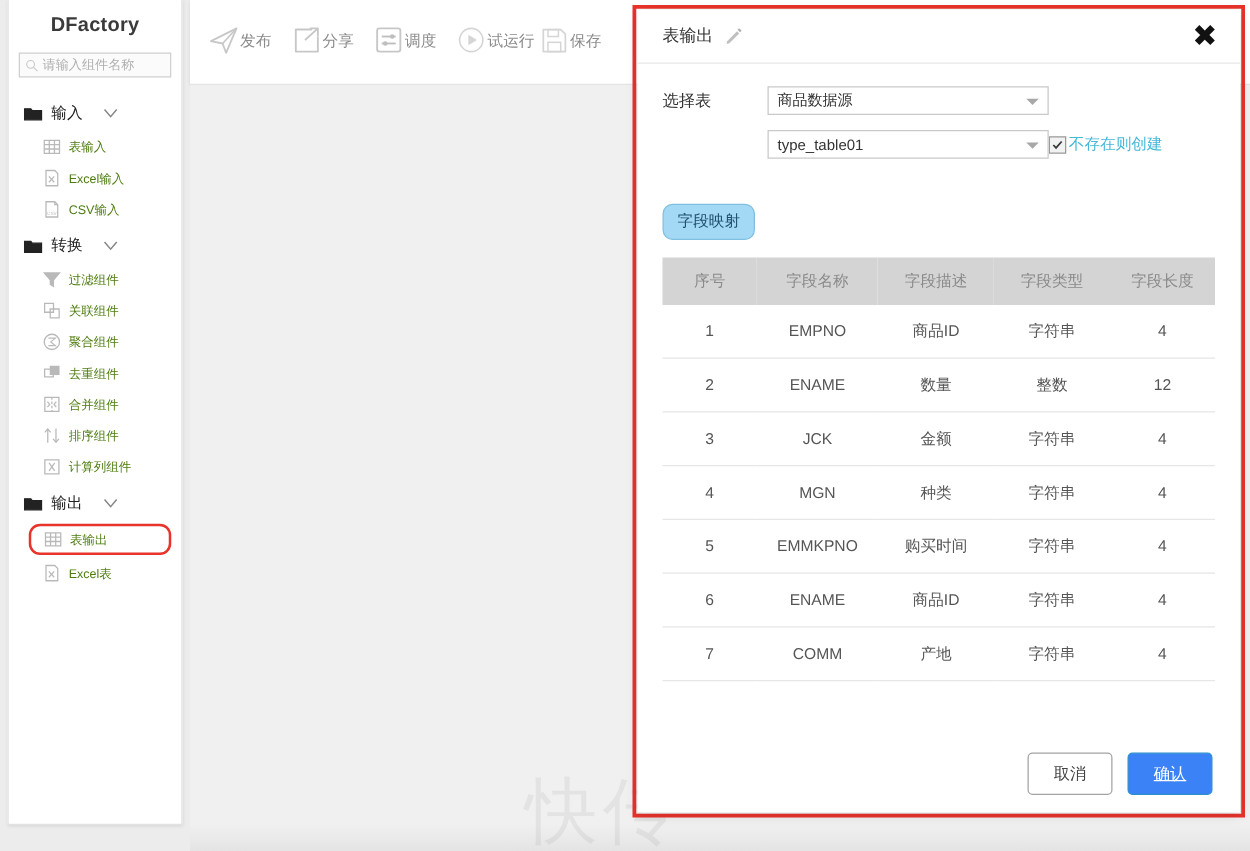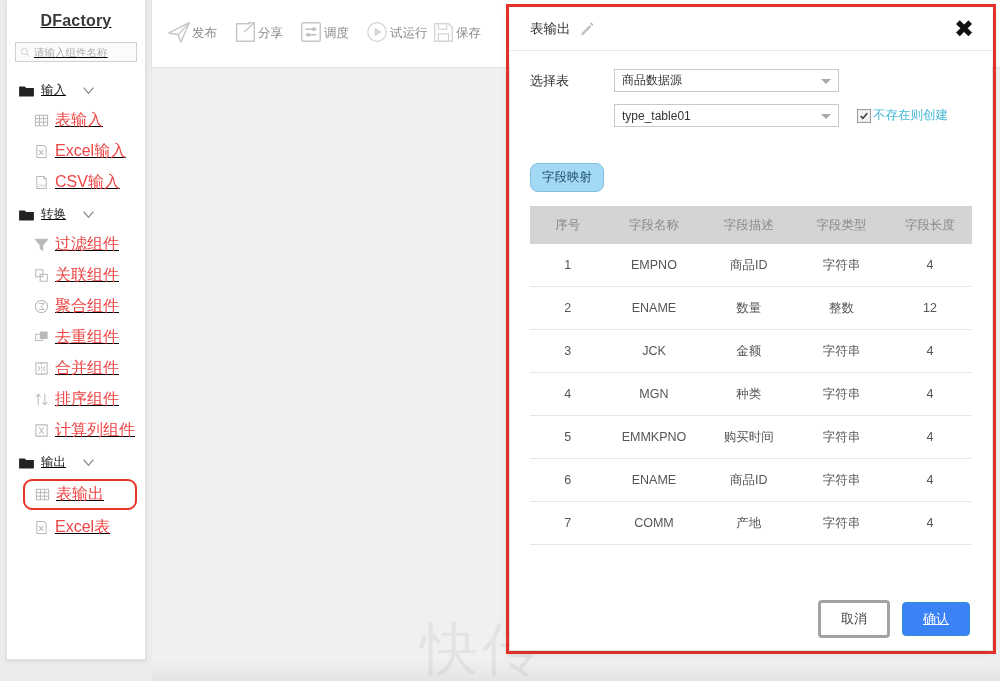--- a/index.html
+++ b/index.html
@@ -18,21 +18,20 @@
   
   .sidebar {
     position: absolute;
     left: 6px; top: 0;
     width: 140px; height: 660px;
     background: #ffffff;
     border: 1px solid #e2e2e2;
     border-top: none;
     box-shadow: 0 1px 3px rgba(0,0,0,0.10);
     box-sizing: border-box;
-    text-decoration: underline;
   }
   .brand {
     height: 42px;
     display: flex; align-items: center; justify-content: center;
     font-size: 16px; font-weight: bold; color: #3a3a3a;
     letter-spacing: 0.2px;
   }
   .search-wrap {
     margin: 0 8px 14px 8px;
     height: 20px;
@@ -61,21 +60,21 @@
   .group-label { font-size: 12.5px; color: #222; font-weight: 500; }
   .chev { margin-left: 16px; width: 13px; height: 9px; opacity: .7; }
 
   .item {
     display: flex; align-items: center;
     padding: 5px 0 5px 27px;
     cursor: pointer;
     position: relative;
   }
   .item-icon { width: 15px; height: 15px; flex: 0 0 auto; margin-right: 6px; opacity: .62; }
-  .item-label { font-size: 16px; color: #ef4444; }
+  .item-label { font-size: 10px; color: #4d7c0f; }
   .item.highlighted {
     border: 2.5px solid #e8332a;
     border-radius: 9px;
     margin: 2px 8px 2px 16px;
     padding: 3px 0 3px 10px;
   }
 
   
   .toolbar {
     position: absolute;
@@ -155,21 +154,21 @@
     cursor: pointer;
   }
   .select .caret {
     position: absolute; right: 7px; top: 50%;
     margin-top: -2px;
     width: 0; height: 0;
     border-left: 5px solid transparent;
     border-right: 5px solid transparent;
     border-top: 5px solid #a8a8a8;
   }
-  .cb-wrap { display: flex; align-items: center; margin-left: 18px; cursor: pointer; }
+  .cb-wrap { display: flex; align-items: center; cursor: pointer; }
   .cb-box {
     width: 12px; height: 12px;
     border: 1px solid #9a9a9a;
     background: #f2f2f2;
     display: flex; align-items: center; justify-content: center;
     flex: 0 0 auto;
   }
   .cb-tick { width: 10px; height: 10px; }
   .cb-label { font-size: 12.5px; color: #46b8d8; margin-left: 2px; }
 
@@ -215,21 +214,21 @@
     padding-right: 22px;
   }
   .btn {
     font-size: 13px;
     padding: 7px 20px;
     border-radius: 4px;
     cursor: pointer;
     margin-left: 12px;
     font-family: inherit;
   }
-  .btn-cancel { background: #fff; border: 3px solid #a3a3a3; color: #444; }
+  .btn-cancel { background: #fff; border: 1px solid #a3a3a3; color: #444; }
   .btn-ok { background: #3b82f6; border: 1px solid #2e8ece; color: #fff; text-decoration: underline; }
 
   
   .watermark {
     position: absolute;
     left: 420px; bottom: -8px;
     font-size: 58px;
     color: rgba(0,0,0,0.05);
     white-space: nowrap;
     letter-spacing: 4px;

